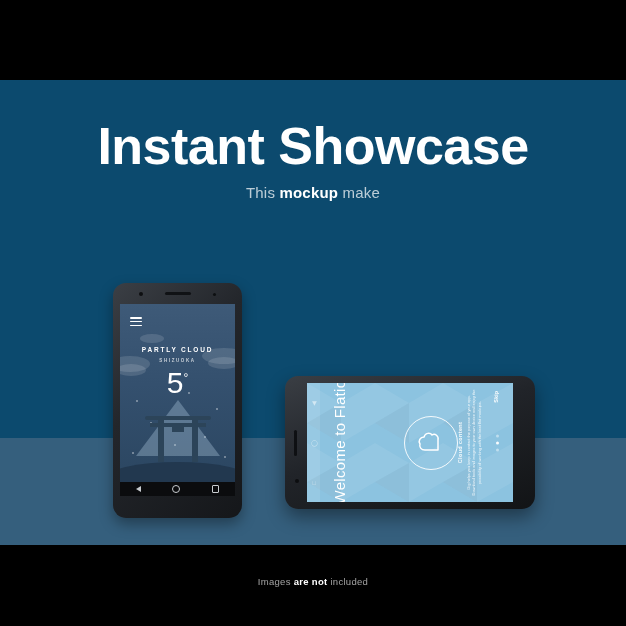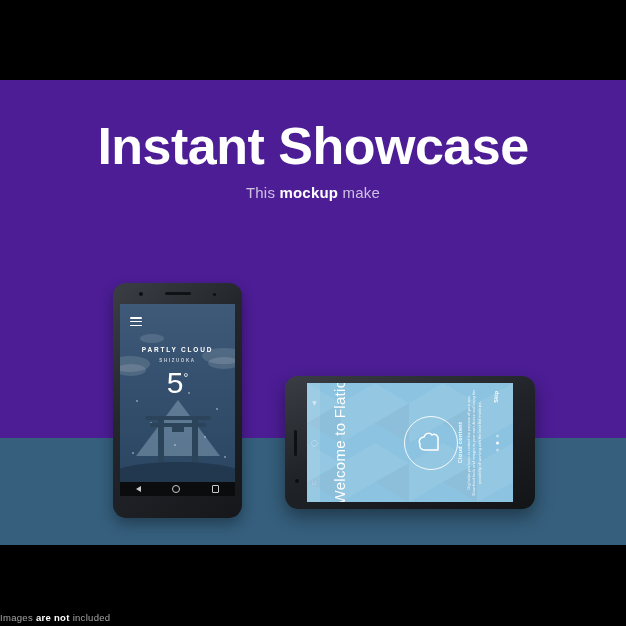--- a/index.html
+++ b/index.html
@@ -25,21 +25,21 @@
   }
   .bar-bottom {
     position: absolute; left: 0; top: 545px;
     width: 626px; height: 81px;
     background: #000000;
   }
   
   .scene {
     position: absolute; left: 0; top: 80px;
     width: 626px; height: 465px;
-    background: #4c1d95;
+    background: #0c4a6e;
     overflow: hidden;
   }
   .floor {
     position: absolute; left: 0; top: 358px;
     width: 626px; height: 107px;
     background: #355f7d;
   }
   
   .title {
     position: absolute;
@@ -273,23 +273,23 @@
   }
   .pl-dots span {
     width: 3px; height: 3px; border-radius: 50%;
     background: rgba(255,255,255,0.45);
   }
   .pl-dots span.on { background: rgba(255,255,255,0.95); }
 
   
   .footer {
     position: absolute; left: 0; top: 576px;
-    width: 626px; 
+    width: 626px; text-align: center;
     color: rgba(255,255,255,0.62);
-    font-size: 9.5px; letter-spacing: 0.3px; margin-top: 36px;
+    font-size: 9.5px; letter-spacing: 0.3px;
   }
   .footer b { color: #ffffff; font-weight: bold; }
 </style>
 </head>
 <body>
 
 <div id="stage">
 
   <div class="bar-top"></div>
 

